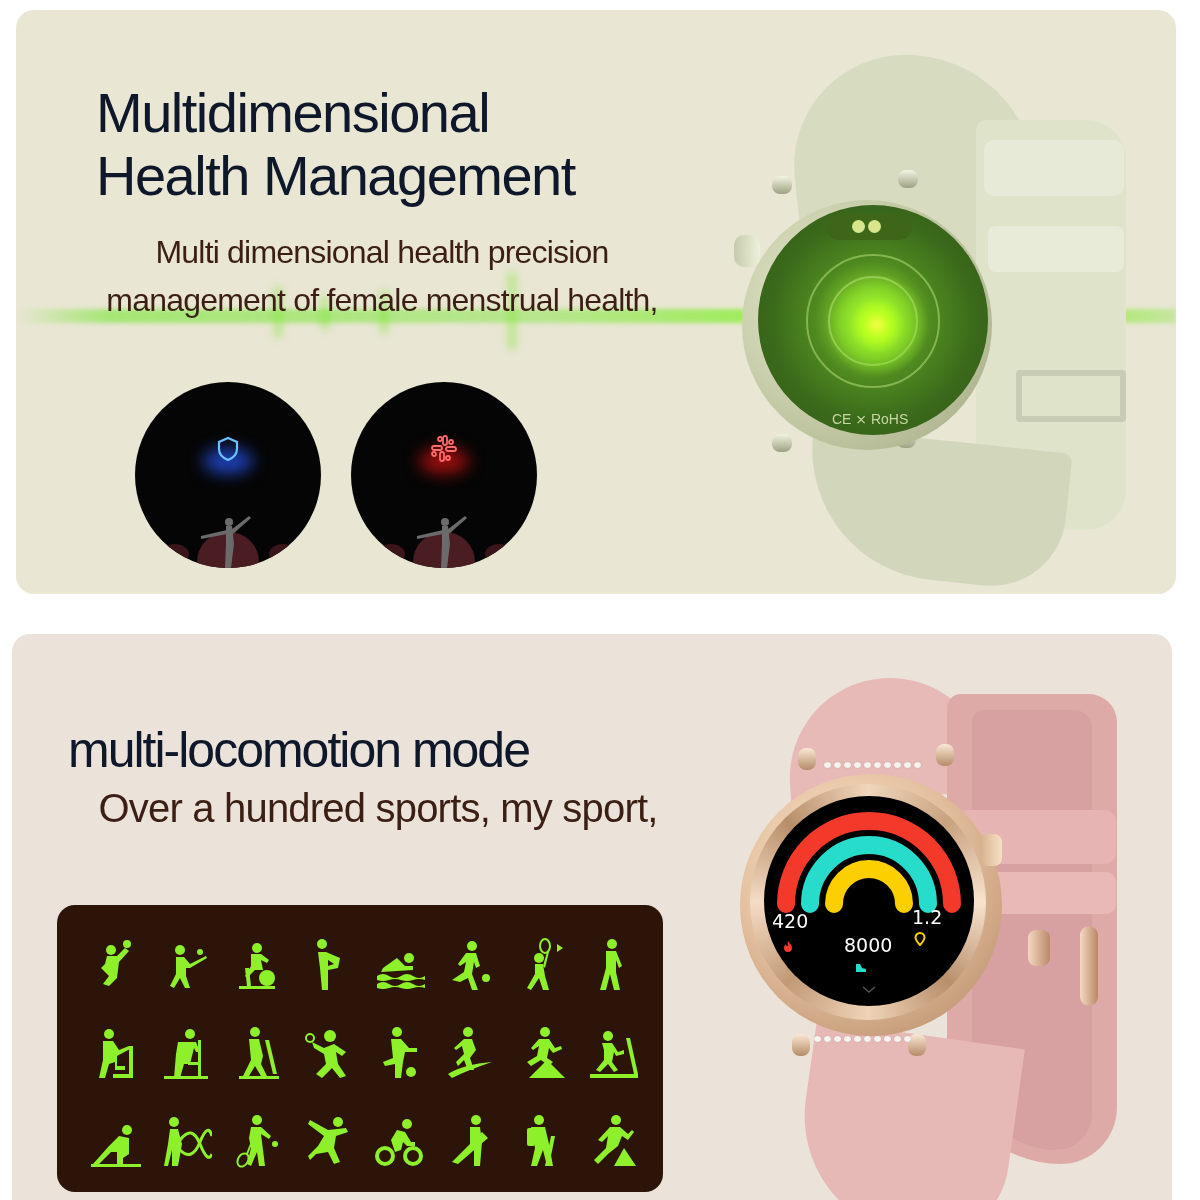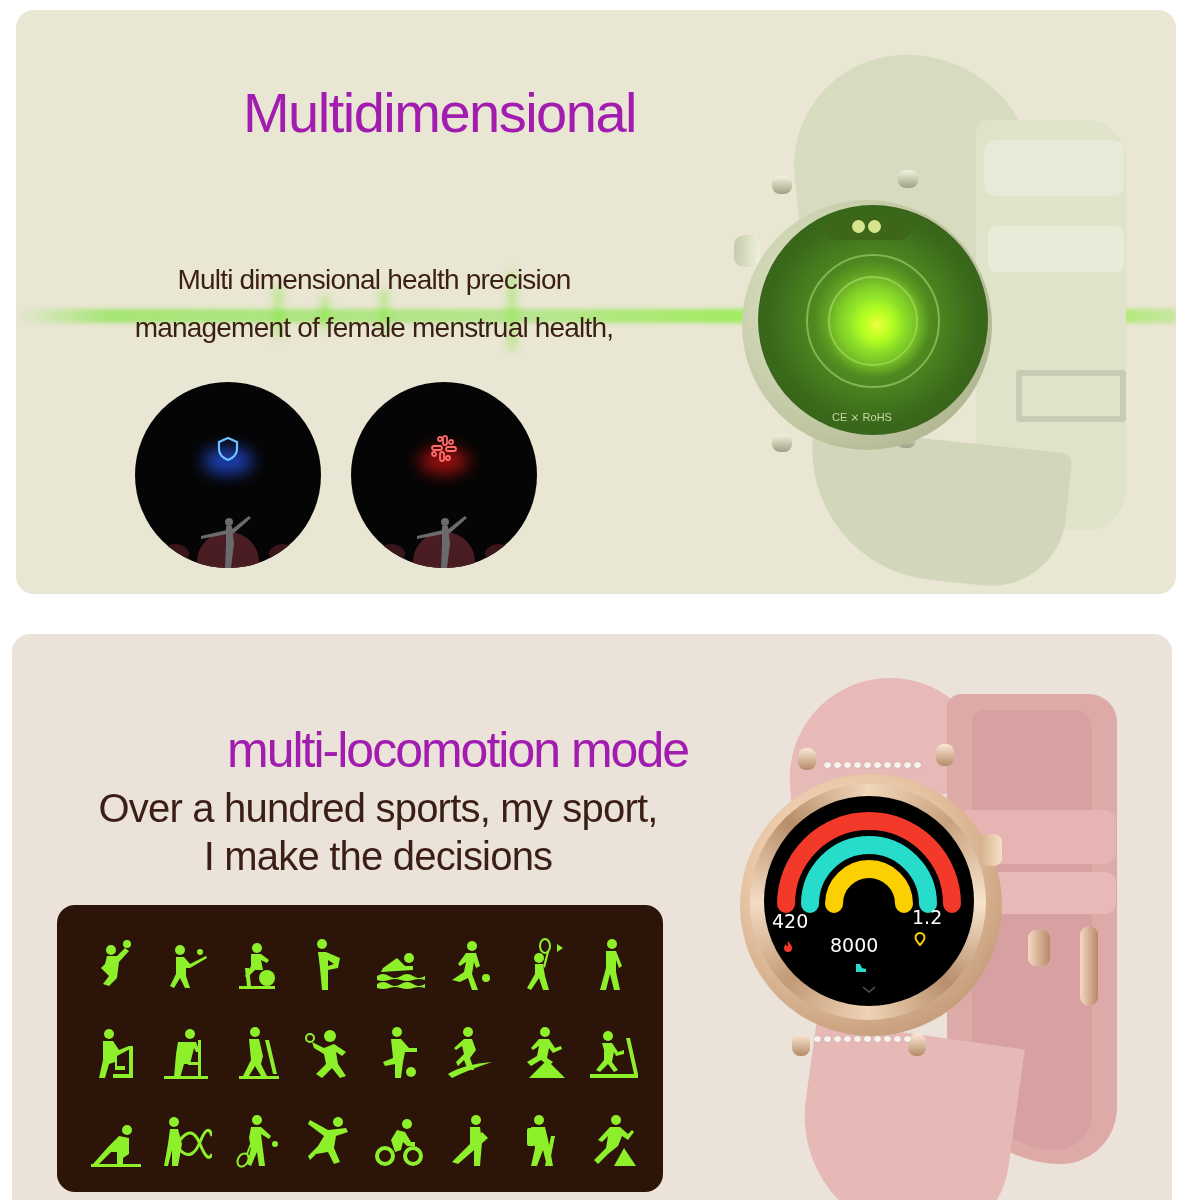--- a/index.html
+++ b/index.html
@@ -3,26 +3,26 @@
 <meta charset="utf-8">
 <style>
   * { box-sizing: border-box; margin: 0; padding: 0; }
   html, body { width: 1200px; height: 1200px; background: #ffffff; overflow: hidden; }
   body { position: relative; font-family: "Liberation Sans", sans-serif; }
 
   .panel { position: absolute; border-radius: 18px; overflow: hidden; }
   .panel-top { left: 16px; top: 10px; width: 1160px; height: 584px; background: #e9e6d3; }
   .panel-bottom { left: 12px; top: 634px; width: 1160px; height: 707px; background: #ebe3da; border-radius: 18px 18px 0 0; }
 
-  .headline { position: absolute; text-align: right; color: #a21caf; letter-spacing: -1.5px; line-height: 1.12; }
+  .headline { position: absolute; text-align: left; color: #0f172a; letter-spacing: -1.5px; line-height: 1.12; }
   .sub { position: absolute; text-align: center; color: #3b1f15; letter-spacing: -0.8px; }
 
   
   .t-title { left: 80px; top: 72px; width: 540px; font-size: 56px; }
-  .t-sub { left: 28px; top: 218px; width: 660px; font-size: 28px; line-height: 48px; margin-top: 28px; }
+  .t-sub { left: 36px; top: 218px; width: 660px; font-size: 32px; line-height: 48px; }
 
   
   .beam { position: absolute; left: 0; top: 299px; width: 1160px; height: 14px;
     background: linear-gradient(90deg, rgba(120,230,40,0) 0%, rgba(110,230,40,0.55) 8%, rgba(110,230,40,0.4) 45%, rgba(130,240,40,0.8) 70%, rgba(130,240,40,0.75) 90%, rgba(120,230,40,0.3) 100%);
     filter: blur(2px); }
   .pulse { position: absolute; width: 8px; background: rgba(120,230,40,0.45); filter: blur(4px); border-radius: 4px; }
 
   
   .screen { position: absolute; width: 186px; height: 186px; border-radius: 50%; background: #050505; overflow: hidden; }
   .screen-1 { left: 119px; top: 372px; }
@@ -42,21 +42,21 @@
   .w1-buckle { position: absolute; left: 1000px; top: 360px; width: 110px; height: 52px; border: 6px solid #c9ccb4; border-radius: 4px; background: transparent; }
   .w1-strap-bot { position: absolute; left: 790px; top: 430px; width: 260px; height: 140px; background: #d2d7bb; border-radius: 10px 10px 80px 140px; transform: rotate(6deg); }
   .w1-case { position: absolute; left: 726px; top: 190px; width: 250px; height: 250px; border-radius: 50%; background: radial-gradient(circle at 35% 40%, #e7ecd0 0%, #bfc5a0 60%, #9ea57f 100%); }
   .w1-back { position: absolute; left: 742px; top: 195px; width: 230px; height: 230px; border-radius: 50%; background: radial-gradient(circle at 50% 50%, #c0ff30 0%, #86d22a 14%, #4f8a20 36%, #3b6a1b 62%, #2e5516 100%); }
   .w1-ring { position: absolute; border-radius: 50%; border: 2px solid rgba(200,240,140,0.45); }
   .w1-sensor { position: absolute; left: 810px; top: 204px; width: 86px; height: 26px; border-radius: 13px; background: #3d6619; }
   .w1-dot { position: absolute; top: 210px; width: 13px; height: 13px; border-radius: 50%; background: #d8e58c; }
   .w1-flare { position: absolute; left: 806px; top: 260px; width: 110px; height: 110px; background: radial-gradient(circle, #f2ff40 0%, #b6ff20 18%, rgba(150,240,40,0.6) 36%, rgba(120,230,40,0) 66%); border-radius: 50%; }
   .w1-lug { position: absolute; width: 20px; height: 18px; border-radius: 8px; background: linear-gradient(180deg, #f2f4e0, #9ea283); }
   .w1-crown { position: absolute; left: 718px; top: 225px; width: 26px; height: 32px; border-radius: 10px; background: linear-gradient(90deg, #c5cbab, #eef1da); }
-  .w1-text { position: absolute; left: 816px; top: 401px; font-size: 11px; color: #c7d7a2; letter-spacing: 0px; }
+  .w1-text { position: absolute; left: 816px; top: 401px; font-size: 14px; color: #c7d7a2; letter-spacing: 0px; }
 
   
   .b-title { left: 56px; top: 88px; width: 620px; font-size: 50px; letter-spacing: -2px; }
   .b-sub { left: 56px; top: 150px; width: 620px; font-size: 40px; line-height: 48px; }
 
   
   .sports { position: absolute; left: 45px; top: 271px; width: 606px; height: 287px; background: #2c1408; border-radius: 18px; }
   .sports-grid { position: absolute; left: 22px; top: 30px; width: 568px; display: grid; grid-template-columns: repeat(8, 1fr); row-gap: 26px; }
   .sport { height: 62px; display: flex; align-items: center; justify-content: center; }
   .sport svg { width: 52px; height: 56px; }
@@ -86,20 +86,21 @@
 <section class="panel panel-top">
 
   <div class="beam"></div>
   <div class="pulse" style="left:258px;top:276px;height:52px;"></div>
   <div class="pulse" style="left:305px;top:286px;height:34px;"></div>
   <div class="pulse" style="left:364px;top:280px;height:44px;"></div>
   <div class="pulse" style="left:492px;top:262px;height:78px;"></div>
 
   <div class="headline t-title">
     <div>Multidimensional</div>
+    <div>Health Management</div>
   </div>
   <div class="sub t-sub">
     <div>Multi dimensional health precision</div>
     <div>management of female menstrual health,</div>
   </div>
 
   <div class="screen screen-1">
     <div class="glow" style="background:rgba(40,90,255,0.7);"></div>
     <svg class="glyph" viewBox="0 0 30 30">
       <path d="M15 4 L24 8 L24 15 C24 20 20 24 15 26 C10 24 6 20 6 15 L6 8 Z" fill="none" stroke="#6fc0ff" stroke-width="2.2"></path>
@@ -165,21 +166,20 @@
     <div class="w1-dot" style="left:852px;"></div>
     <div class="w1-flare"></div>
     <div class="w1-text">CE ⨯ RoHS</div>
   </div>
 </section>
 
 <section class="panel panel-bottom">
   <div class="headline b-title">multi-locomotion mode</div>
   <div class="sub b-sub">
     <div>Over a hundred sports, my sport,</div>
-    <div>I make the decisions</div>
   </div>
 
   <div class="sports">
     <div class="sports-grid" id="sports-grid">
         <div class="sport">
           <svg viewBox="0 0 52 56">
             <g fill="#8ef02a">
               <circle cx="22" cy="12" r="5"></circle>
               <circle cx="38" cy="6" r="4"></circle>
               <path d="M18 18 L28 18 L36 10 L40 13 L30 24 L28 40 L20 48 L14 46 L20 38 L12 30 L16 26 Z"></path>
@@ -451,21 +451,21 @@
     <div class="w2-screen">
       <svg style="position:absolute;left:0;top:0;" width="210" height="210" viewBox="0 0 210 210">
         <path d="M22 108 A83 83 0 0 1 188 108" fill="none" stroke="#000" stroke-width="24" stroke-linecap="round"></path>
         <path d="M22 108 A83 83 0 0 1 188 108" fill="none" stroke="#f3392a" stroke-width="18" stroke-linecap="round"></path>
         <path d="M46 108 A59 59 0 0 1 164 108" fill="none" stroke="#000" stroke-width="24" stroke-linecap="round"></path>
         <path d="M46 108 A59 59 0 0 1 164 108" fill="none" stroke="#27dccb" stroke-width="18" stroke-linecap="round"></path>
         <path d="M70 108 A35 35 0 0 1 140 108" fill="none" stroke="#000" stroke-width="24" stroke-linecap="round"></path>
         <path d="M70 108 A35 35 0 0 1 140 108" fill="none" stroke="#fcd000" stroke-width="18" stroke-linecap="round"></path>
       </svg>
       <div class="w2-val" style="left:8px;top:114px;">420</div>
-      <div class="w2-val" style="left:66px;top:138px;">8000</div>
+      <div class="w2-val" style="left:80px;top:138px;">8000</div>
       <div class="w2-val" style="left:148px;top:110px;">1.2</div>
       <svg class="w2-ico" style="left:18px;top:144px;" width="12" height="12" viewBox="0 0 12 12">
         <path d="M6 1 C8 4 10 5 10 8 A4 4 0 0 1 2 8 C2 6 3 5 4 4 C4 6 5 6 6 6 C6 4 5 3 6 1 Z" fill="#f3392a"></path>
       </svg>
       <svg class="w2-ico" style="left:90px;top:166px;" width="14" height="12" viewBox="0 0 14 12">
         <path d="M2 2 L6 2 L8 6 L12 7 L12 10 L2 10 Z" fill="#27dccb"></path>
       </svg>
       <svg class="w2-ico" style="left:150px;top:136px;" width="12" height="14" viewBox="0 0 12 14">
         <path d="M6 1 A4.5 4.5 0 0 1 10.5 5.5 C10.5 8 6 13 6 13 C6 13 1.5 8 1.5 5.5 A4.5 4.5 0 0 1 6 1 Z" fill="none" stroke="#fcd000" stroke-width="2"></path>
       </svg>

